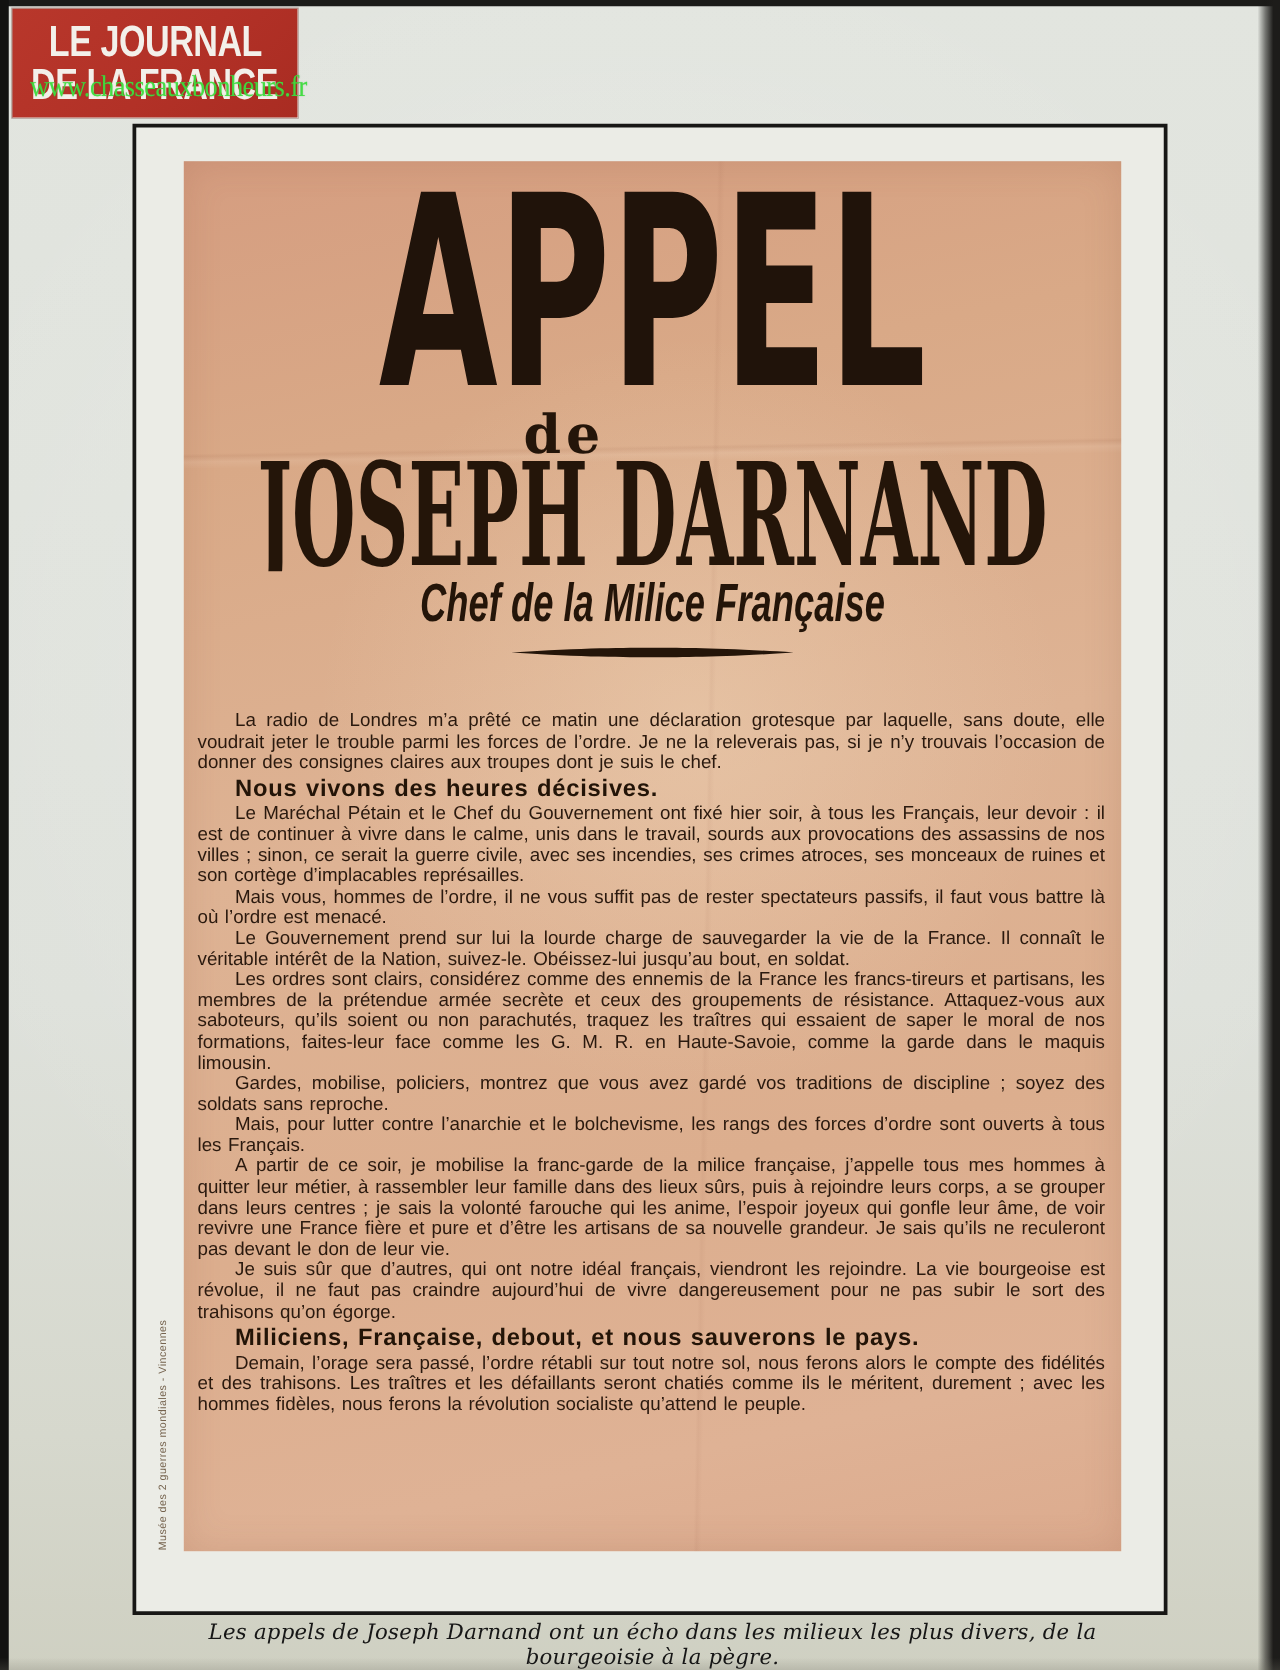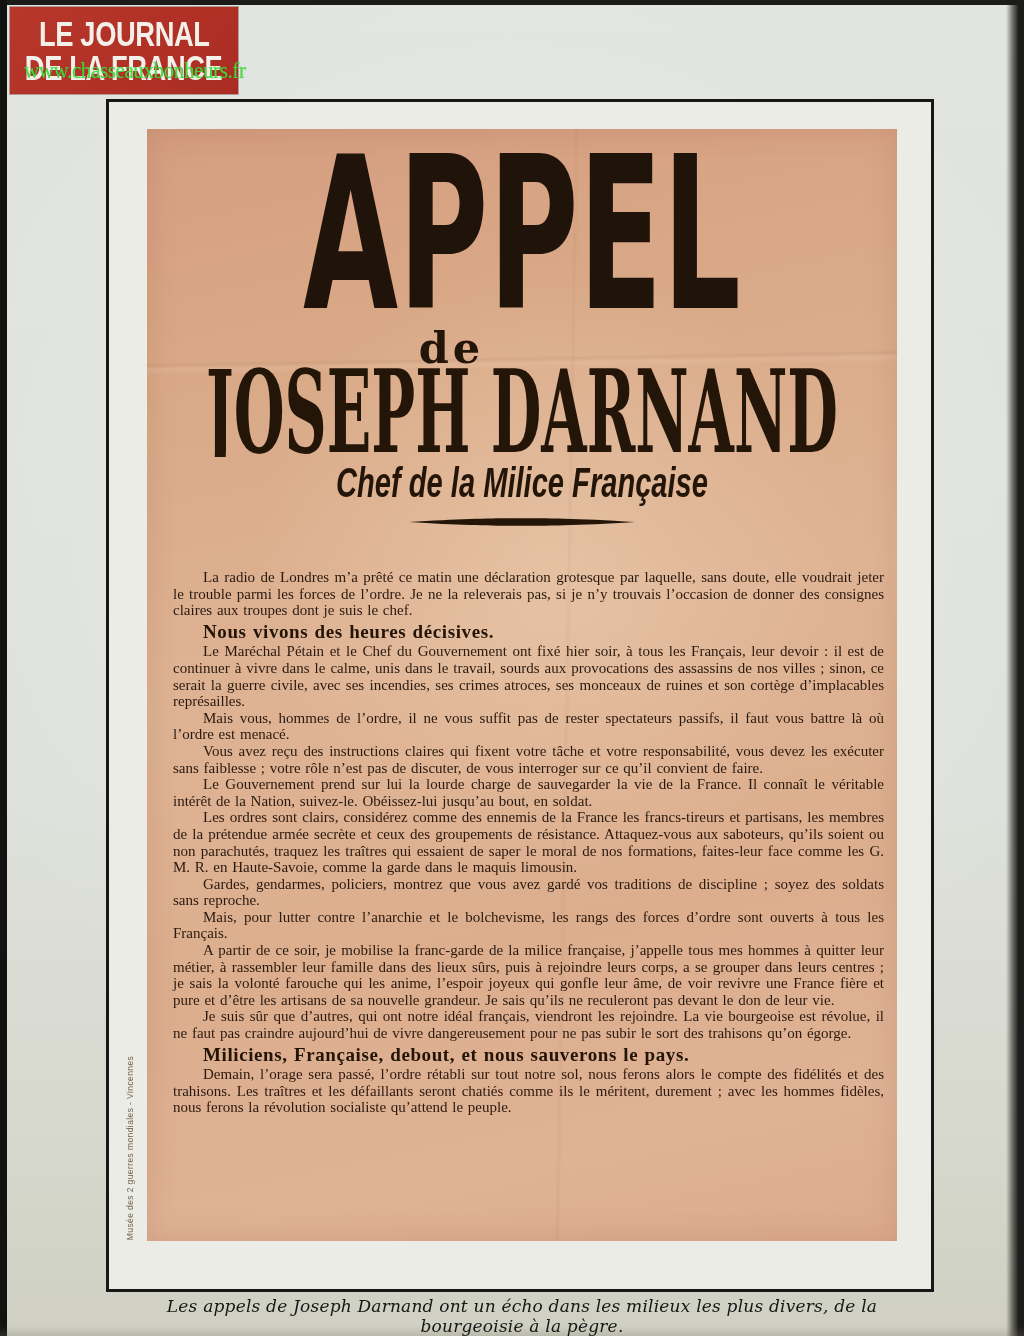--- a/index.html
+++ b/index.html
@@ -58,22 +58,22 @@
     font-family:"DejaVu Serif", serif;font-weight:bold;font-size:43px;color:#241509;letter-spacing:4px;}
   .name-svg{position:absolute;left:0;top:236px;width:750px;height:92px;display:block;}
   .name-svg text{fill:#241509;font-family:"DejaVu Serif", serif;font-weight:bold;}
   .subtitle-svg{position:absolute;left:0;top:329px;width:750px;height:48px;display:block;}
   .subtitle-svg text{fill:#241509;font-family:"Liberation Sans", sans-serif;font-weight:bold;font-style:italic;}
   .divider-svg{position:absolute;left:0;top:388px;width:750px;height:10px;display:block;}
   .divider-svg path{fill:#241509;}
 
   .poster-body{
     position:absolute;left:0;right:0;top:440px;padding:0 13px 0 11px;
-    font-family:Liberation Serif, serif;font-size:15px;line-height:16.6px;
-    color:#2a190e;text-align:justify;word-spacing:1px;margin-left:15px;
+    font-family:Liberation Sans, sans-serif;font-size:15px;line-height:16.6px;
+    color:#2a190e;text-align:justify;word-spacing:1px;
   }
   .poster-para{margin:0;text-indent:30px;}
   .poster-heading{margin:5px 0 3px;text-indent:30px;font-weight:bold;letter-spacing:0.6px;font-size:19px;color:#231407;}
 
   .caption{
     position:absolute;left:147px;top:1296px;width:750px;text-align:center;
     font-family:"DejaVu Serif", serif;font-style:italic;font-size:17px;color:#161616;letter-spacing:0.2px;
   }
   .credit-vertical{
     position:absolute;left:130px;top:1148px;transform:translate(-50%,-50%) rotate(-90deg);
@@ -120,24 +120,23 @@
     <svg class="divider-svg" viewBox="0 0 750 10">
       <path d="M262 5 C320 1.2 355 1.2 375 1.2 C395 1.2 430 1.2 488 5 C430 8.8 395 8.8 375 8.8 C355 8.8 320 8.8 262 5 Z
                M368 2.5 L382 2.5 L384 5 L382 7.5 L368 7.5 L366 5 Z"></path>
     </svg>
 
     <div class="poster-body">
         <p class="poster-para">La radio de Londres m’a prêté ce matin une déclaration grotesque par laquelle, sans doute, elle voudrait jeter le trouble parmi les forces de l’ordre. Je ne la releverais pas, si je n’y trouvais l’occasion de donner des consignes claires aux troupes dont je suis le chef.</p>
         <p class="poster-heading">Nous vivons des heures décisives.</p>
         <p class="poster-para">Le Maréchal Pétain et le Chef du Gouvernement ont fixé hier soir, à tous les Français, leur devoir : il est de continuer à vivre dans le calme, unis dans le travail, sourds aux provocations des assassins de nos villes ; sinon, ce serait la guerre civile, avec ses incendies, ses crimes atroces, ses monceaux de ruines et son cortège d’implacables représailles.</p>
         <p class="poster-para">Mais vous, hommes de l’ordre, il ne vous suffit pas de rester spectateurs passifs, il faut vous battre là où l’ordre est menacé.</p>
-        <p class="poster-para">Vous avez reçu des instructions claires qui fixent votre tâche et votre responsabilité, vous devez les exécuter sans faiblesse ; votre rôle n’est pas de discuter, de vous interroger sur ce qu’il convient de faire.</p>
         <p class="poster-para">Le Gouvernement prend sur lui la lourde charge de sauvegarder la vie de la France. Il connaît le véritable intérêt de la Nation, suivez-le. Obéissez-lui jusqu’au bout, en soldat.</p>
         <p class="poster-para">Les ordres sont clairs, considérez comme des ennemis de la France les francs-tireurs et partisans, les membres de la prétendue armée secrète et ceux des groupements de résistance. Attaquez-vous aux saboteurs, qu’ils soient ou non parachutés, traquez les traîtres qui essaient de saper le moral de nos formations, faites-leur face comme les G. M. R. en Haute-Savoie, comme la garde dans le maquis limousin.</p>
-        <p class="poster-para">Gardes, gendarmes, policiers, montrez que vous avez gardé vos traditions de discipline ; soyez des soldats sans reproche.</p>
+        <p class="poster-para">Gardes, mobilise, policiers, montrez que vous avez gardé vos traditions de discipline ; soyez des soldats sans reproche.</p>
         <p class="poster-para">Mais, pour lutter contre l’anarchie et le bolchevisme, les rangs des forces d’ordre sont ouverts à tous les Français.</p>
         <p class="poster-para">A partir de ce soir, je mobilise la franc-garde de la milice française, j’appelle tous mes hommes à quitter leur métier, à rassembler leur famille dans des lieux sûrs, puis à rejoindre leurs corps, a se grouper dans leurs centres ; je sais la volonté farouche qui les anime, l’espoir joyeux qui gonfle leur âme, de voir revivre une France fière et pure et d’être les artisans de sa nouvelle grandeur. Je sais qu’ils ne reculeront pas devant le don de leur vie.</p>
         <p class="poster-para">Je suis sûr que d’autres, qui ont notre idéal français, viendront les rejoindre. La vie bourgeoise est révolue, il ne faut pas craindre aujourd’hui de vivre dangereusement pour ne pas subir le sort des trahisons qu’on égorge.</p>
         <p class="poster-heading">Miliciens, Française, debout, et nous sauverons le pays.</p>
         <p class="poster-para">Demain, l’orage sera passé, l’ordre rétabli sur tout notre sol, nous ferons alors le compte des fidélités et des trahisons. Les traîtres et les défaillants seront chatiés comme ils le méritent, durement ; avec les hommes fidèles, nous ferons la révolution socialiste qu’attend le peuple.</p>
       </div>
   </div>
 
   <div class="credit-vertical">Musée des 2 guerres mondiales - Vincennes</div>
 

